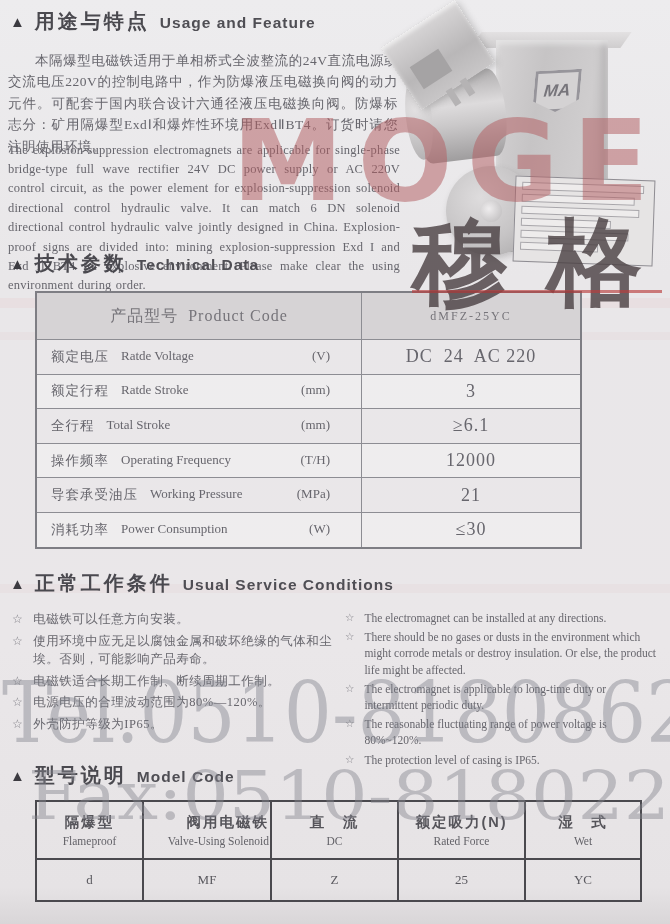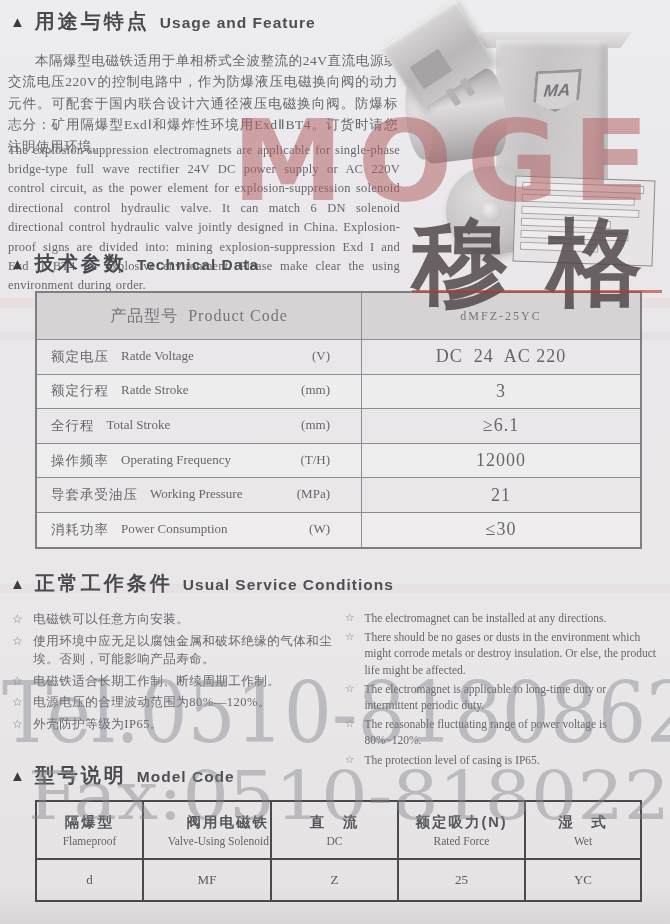--- a/index.html
+++ b/index.html
@@ -15,21 +15,21 @@
   .sec-head .cn{font-size:20px;font-weight:bold;letter-spacing:3px;color:#4a494f;}
   .sec-head .en{font-size:15.5px;font-weight:bold;letter-spacing:1px;color:#4f4e54;}
 
   
   .para{position:absolute;text-align:justify;color:#67666d;font-family:"Liberation Serif",serif;}
   .para.cn{font-size:13.5px;line-height:21.5px;text-indent:2em;letter-spacing:0.5px;}
   .para.en{font-size:12.5px;line-height:19.4px;letter-spacing:0.2px;word-spacing:1px;}
 
   
   table{border-collapse:collapse;}
-  .t1{position:absolute;left:35px;top:291px;width:607px;
+  .t1{position:absolute;left:35px;top:291px;width:547px;
       font-family:"Liberation Serif",serif;color:#67666d;
       border:2px solid #7e7e84;}
   .t1 th,.t1 td{border:1px solid #8d8d93;}
   .t1 thead th{height:44px;background:#d6d3d5;font-weight:normal;}
   .t1 .h-left{width:322px;font-size:16px;color:#76747a;letter-spacing:1px;}
   .t1 .h-left .en{margin-left:10px;}
   .t1 .h-val{font-size:12px;letter-spacing:2px;color:#76747a;}
   .t1 tbody td{height:31.6px;}
   .t1 .cellflex{display:flex;align-items:flex-start;padding:0 30px 0 13px;}
   .t1 .cellflex .cn{font-size:13.5px;letter-spacing:1px;}

